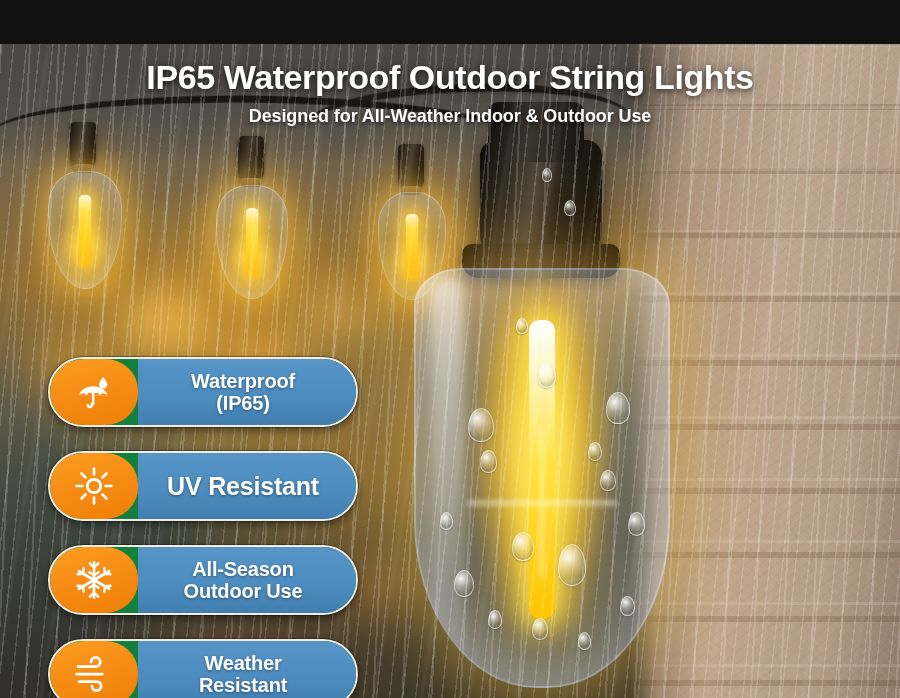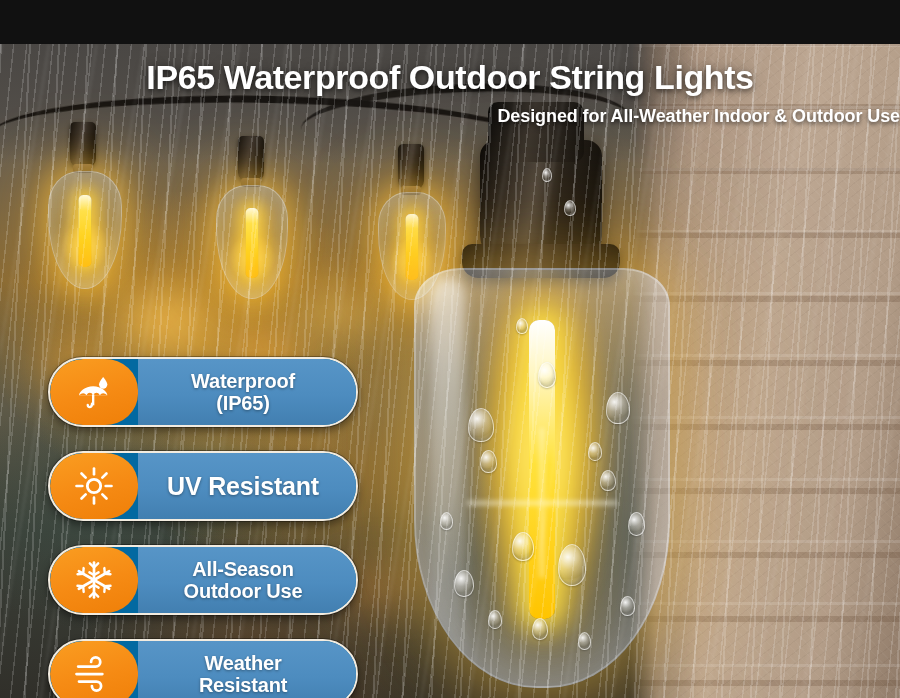--- a/index.html
+++ b/index.html
@@ -214,35 +214,34 @@
   .title{
     font-size:34px; font-weight:700; color:#fff;
     letter-spacing:-.4px;
     text-shadow:0 2px 5px rgba(0,0,0,.55), 0 0 14px rgba(0,0,0,.35);
   }
   .subtitle{
     margin-top:9px;
     font-size:18px; font-weight:700; color:#fff;
     letter-spacing:-.1px;
     text-shadow:0 2px 4px rgba(0,0,0,.6);
-    text-align:right;
   }
 
   
   .features{
     position:absolute; left:48px; top:313px;
     display:flex; flex-direction:column; gap:24px;
     z-index:45;
   }
   .badge{
     position:relative;
     width:310px; height:70px;
     display:flex; align-items:stretch;
     border-radius:35px;
-    background:#0369a1;
+    background:#15803d;
     border:2.5px solid #f3ece0;
     box-shadow:0 4px 9px rgba(0,0,0,.45), 0 0 0 1px rgba(0,0,0,.30);
     overflow:hidden;
   }
   .badge-icon{
     flex:0 0 88px;
     display:flex; align-items:center; justify-content:center;
     background:linear-gradient(165deg,#fa9d21 0%,#f68b14 52%,#ef7f08 100%);
     border-radius:35px 40% 40% 35px / 35px 50% 50% 35px;
   }

